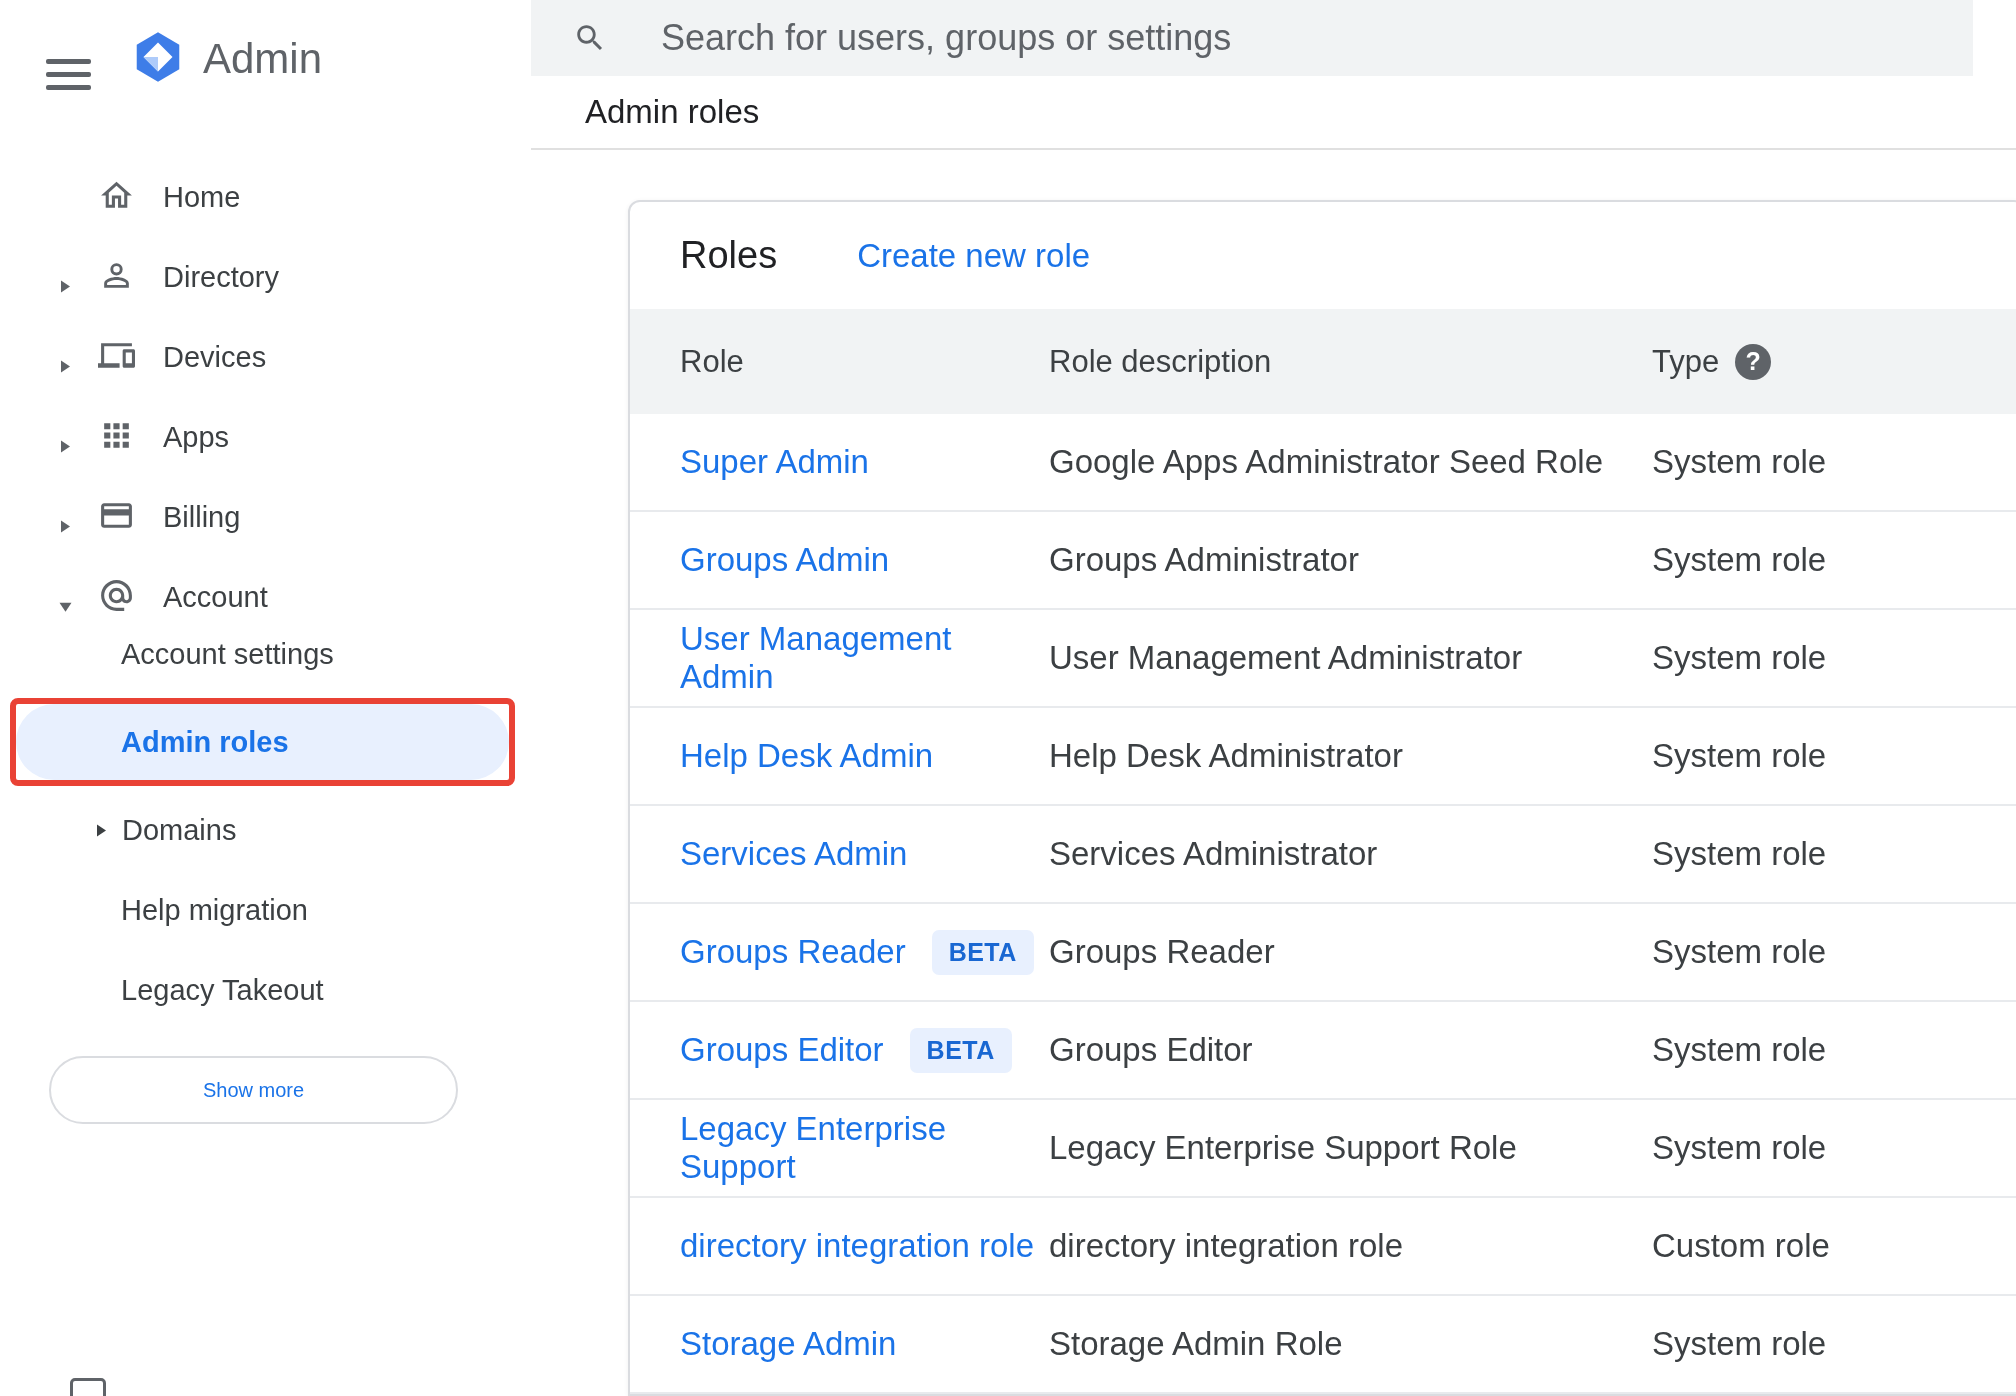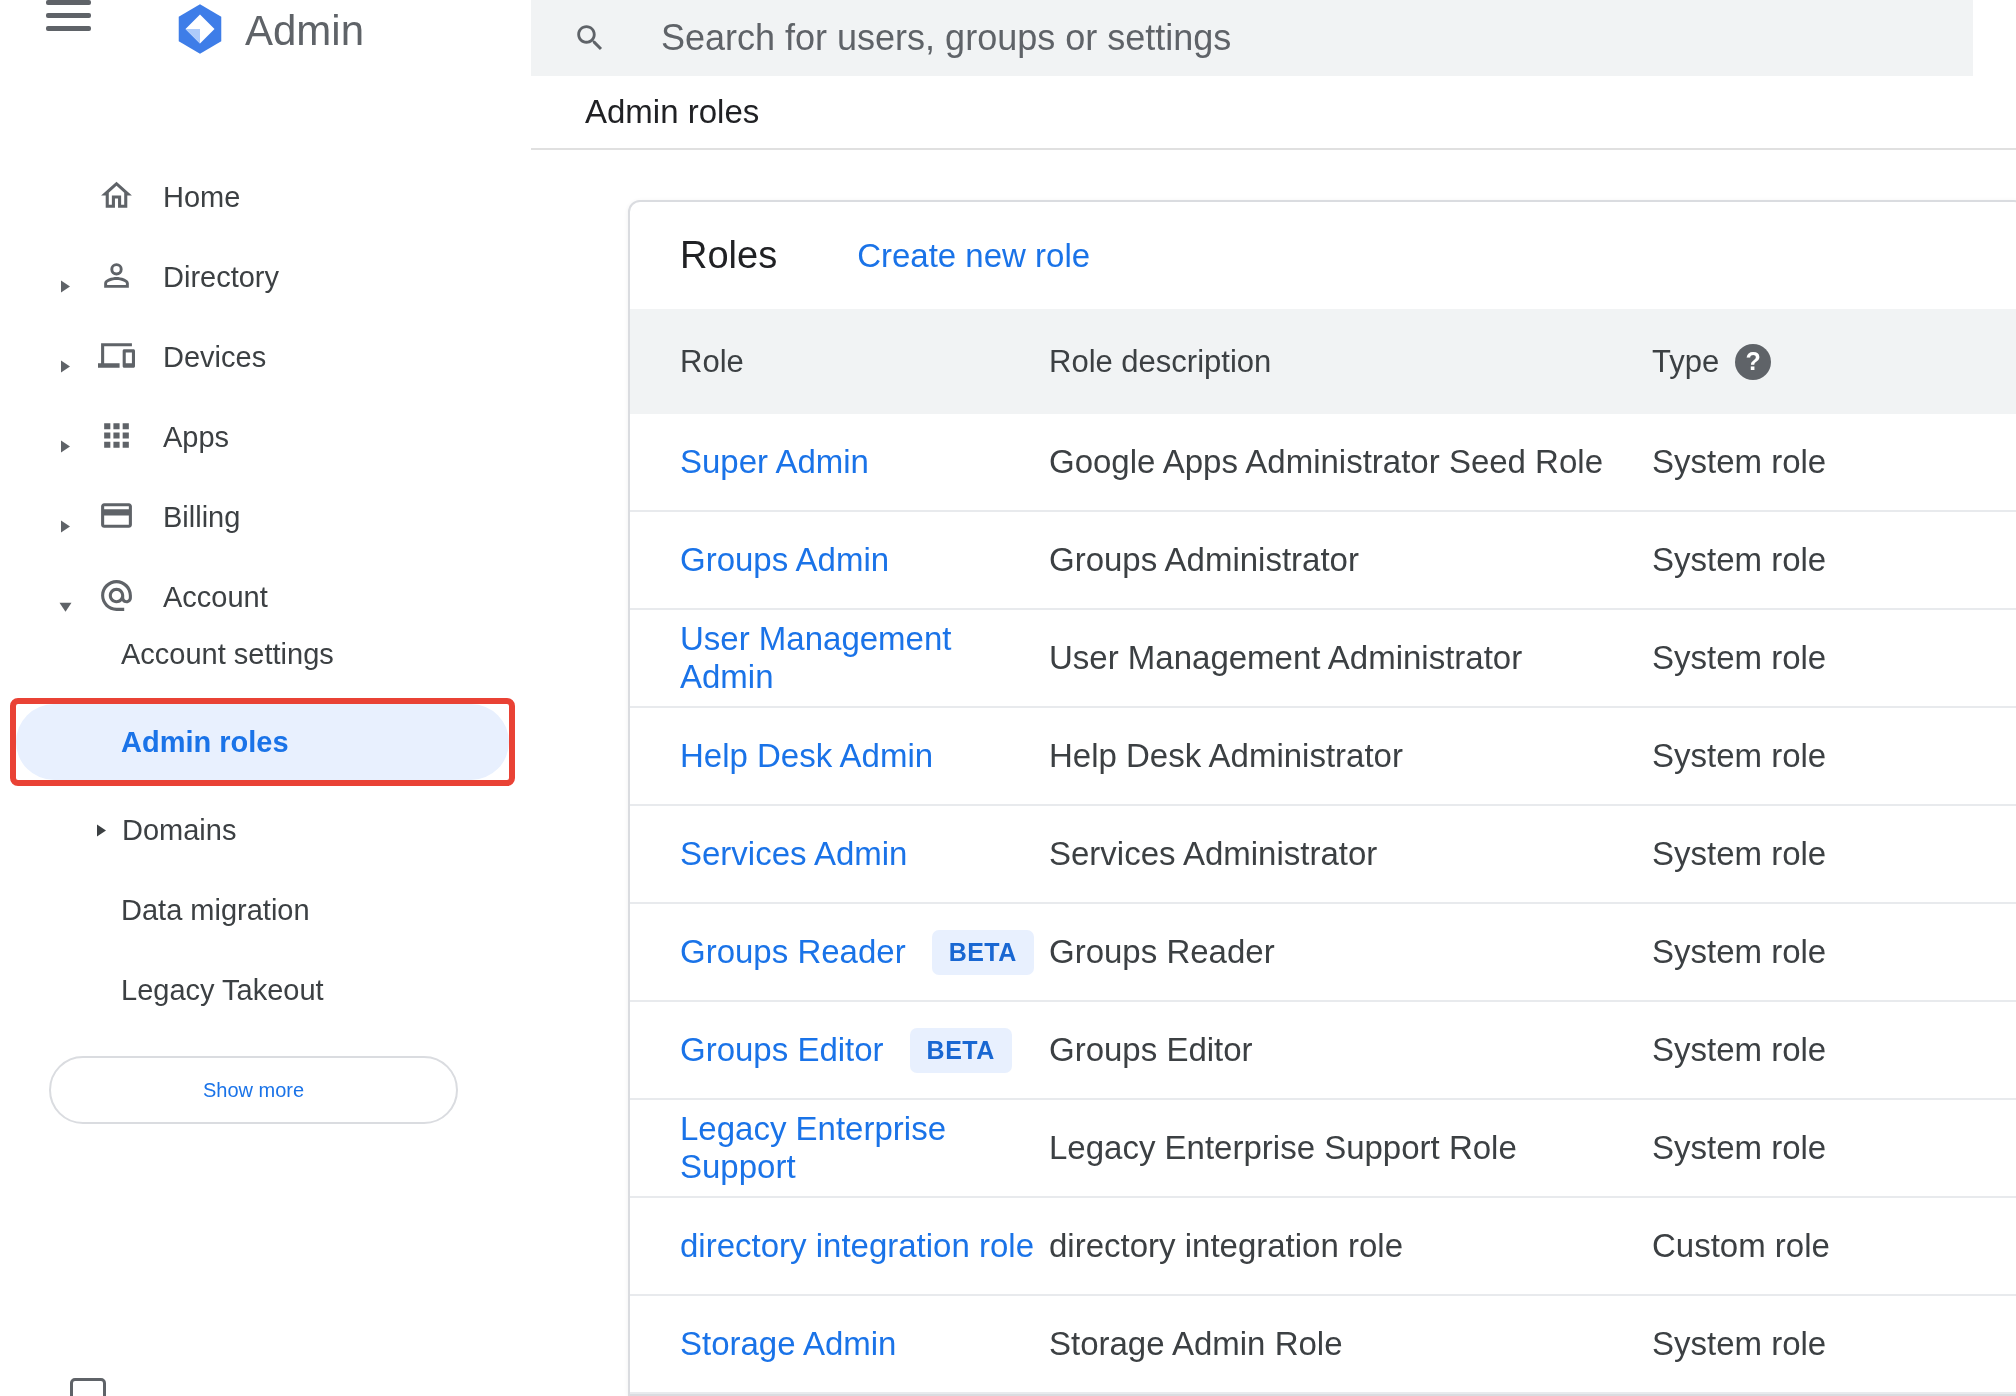--- a/index.html
+++ b/index.html
@@ -2,21 +2,21 @@
 <html><head>
 <meta charset="utf-8">
 <style>
   * { margin:0; padding:0; box-sizing:border-box; }
   html,body { width:2016px; height:1396px; overflow:hidden; background:#fff;
               font-family:"Liberation Sans","DejaVu Sans",sans-serif; color:#3c4043; }
   .app { display:flex; width:2016px; height:1396px; position:relative; }
 
   
   .sidebar { width:531px; flex:none; position:relative; background:#fff; }
-  .logo-row { height:90px; display:flex; align-items:flex-start; padding-left:46px;gap:42px; }
+  .logo-row { height:90px; display:flex; align-items:flex-end; padding-left:46px; }
   .hamburger { width:45px; height:31px; display:flex; flex-direction:column; justify-content:space-between; cursor:pointer; }
   .hamburger i { display:block; height:5px; background:#5f6368; border-radius:2px; }
   .logo { display:flex; align-items:center; margin-left:38px; cursor:pointer; }
   .logo svg { width:58px; height:58px; }
   .logo-text { font-size:42px; color:#5f6368; margin-left:16px; }
 
   .nav { margin-top:44px; }
   .nav-item { height:80px; display:flex; align-items:flex-end; padding-left:18px; cursor:pointer; font-size:29px; color:#3c4043;margin-left:40px; }
   .arrow-slot { width:40px; display:flex; align-items:center; }
   .arrow-slot svg { width:15px; height:15px; fill:#5f6368; }
@@ -192,21 +192,21 @@
       <div class="nav-subitem domains">
         <span class="sub-arrow">
           <svg viewBox="0 0 10 10">
               <path d="M2 1l6 4-6 4z"></path>
             </svg>
         </span>
         <span>Domains</span>
       </div>
 
       <div class="nav-subitem">
-        <span>Data migration</span>
+        <span>Help migration</span>
       </div>
 
       <div class="nav-subitem">
         <span>Legacy Takeout</span>
       </div>
 
       <div class="show-more">
         <span>Show more</span>
       </div>
     </div>

